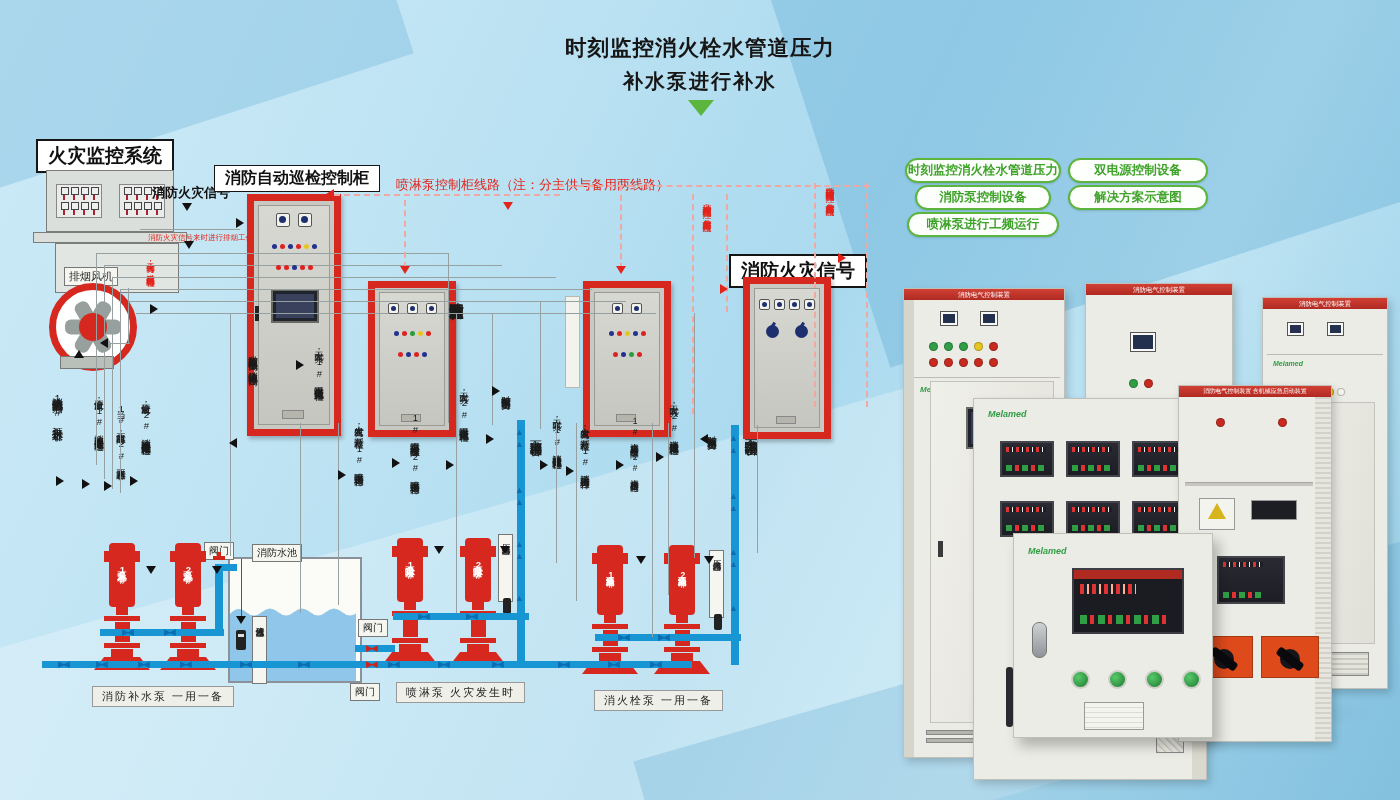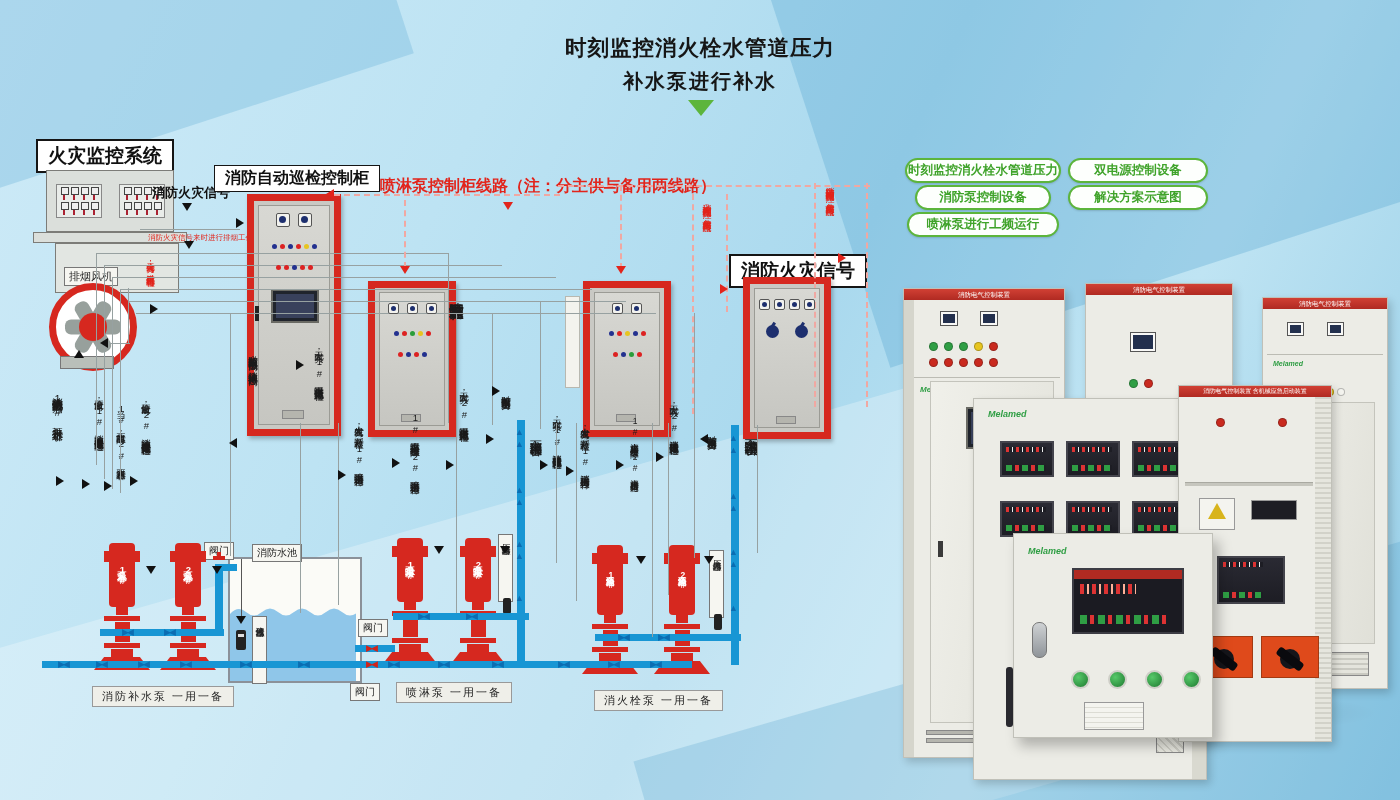--- a/index.html
+++ b/index.html
@@ -120,21 +120,21 @@
   <div class="abs" style="left:49px;top:283px;width:74px;height:74px;border:7px solid #d6281f;border-radius:50%;background:#fff">
     <div style="position:absolute;left:50%;top:50%;width:56px;height:15px;background:#97a09c;border-radius:6px;transform:translate(-50%,-50%)"></div>
     <div style="position:absolute;left:50%;top:50%;width:56px;height:15px;background:#97a09c;border-radius:6px;transform:translate(-50%,-50%) rotate(60deg)"></div>
     <div style="position:absolute;left:50%;top:50%;width:56px;height:15px;background:#97a09c;border-radius:6px;transform:translate(-50%,-50%) rotate(120deg)"></div>
     <div style="position:absolute;left:50%;top:50%;width:28px;height:28px;border-radius:50%;background:#d6281f;transform:translate(-50%,-50%)"></div>
   </div>
   <div class="abs" style="left:60px;top:356px;width:52px;height:11px;background:#b9bfb9;border:1px solid #777"></div>
   <div class="vt abs redtx" style="left:146px;top:256px;height:165px;font-size:8.5px;line-height:10px">无火灾信号时，对排烟风机进行巡检</div>
 
   <div class="titlebox abs" style="left:214px;top:165px;font-size:16px;border-width:1.5px">消防自动巡检控制柜</div>
-  <div class="abs redtx" style="left:380px;top:176px;font-size:16px;font-weight:bold">喷淋泵控制柜线路（注：分主供与备用两线路）</div>
+  <div class="abs redtx" style="left:396px;top:176px;font-size:13px;font-weight:normal">喷淋泵控制柜线路（注：分主供与备用两线路）</div>
   <div class="vt abs redtx" style="left:701px;top:197px;height:250px;font-size:9px;line-height:11px">消火栓泵控制柜线路（注：分主供与备用两线路）</div>
   <div class="vt abs redtx" style="left:824px;top:180px;height:270px;font-size:9px;line-height:11px">消防自动巡检控制柜线路（注：分主供与备用两线路）</div>
   <div class="titlebox abs" style="left:729px;top:254px;font-size:19px">消防火灾信号</div>
 
   <div class="dcab" style="left:247px;top:194px;width:80px;height:228px">
     <div class="door"></div>
     <div class="row" style="margin-top:12px"><span class="gauge"></span><span class="gauge"></span></div>
     <div class="row" style="margin-top:6px"><span class="led" style="background:#23318f"></span><span class="led" style="background:#d22"></span><span class="led" style="background:#23318f"></span><span class="led" style="background:#d22"></span><span class="led" style="background:#e7c520"></span><span class="led" style="background:#23318f"></span></div>
     <div class="row" style="margin-top:3px"><span class="led" style="background:#d22"></span><span class="led" style="background:#d22"></span><span class="led" style="background:#23318f"></span><span class="led" style="background:#d22"></span><span class="led" style="background:#d22"></span></div>
     <div class="screen" style="left:17px;top:88px;width:44px;height:30px"></div>
@@ -266,21 +266,21 @@
       </div>
       <div class="p-neck"></div>
       <div class="p-fl"></div>
       <div class="p-col" style="height:16px"></div>
       <div class="p-fl"></div>
       <div class="p-b1"></div>
       <div class="p-b2"></div>
     </div>
 
   <div class="cap abs" style="left:92px;top:686px">消防补水泵 一用一备</div>
-  <div class="cap abs" style="left:396px;top:682px">喷淋泵 一用一备</div>
+  <div class="cap abs" style="left:396px;top:682px">喷淋泵 火灾发生时</div>
   <div class="cap abs" style="left:594px;top:690px">消火栓泵 一用一备</div>
 
   <div class="abs" style="left:920px;top:690px;width:460px;height:46px;background:radial-gradient(ellipse at center,rgba(0,0,0,.14),rgba(0,0,0,0) 70%)"></div>
 
   <div class="pcab" style="left:903px;top:288px;width:160px;height:468px">
     <div class="pstrip">消防电气控制装置</div>
     <div style="position:absolute;left:0;top:11px;bottom:0;width:10px;background:#d5d5cc"></div>
     <div class="pscreen" style="left:36px;top:22px;width:16px;height:13px"></div>
     <div class="pscreen" style="left:76px;top:22px;width:16px;height:13px"></div>
     <div class="abs" style="left:22px;top:48px;white-space:nowrap"><span class="pled" style="background:#2f9e44"></span><span class="pled" style="background:#2f9e44"></span><span class="pled" style="background:#2f9e44"></span><span class="pled" style="background:#e7c520"></span><span class="pled" style="background:#c92a1f"></span></div>

